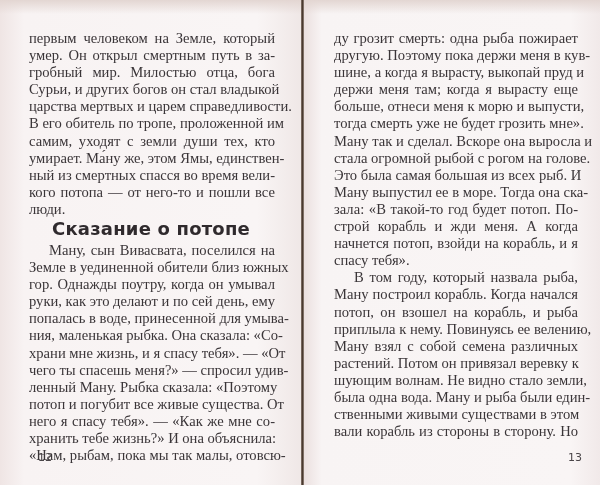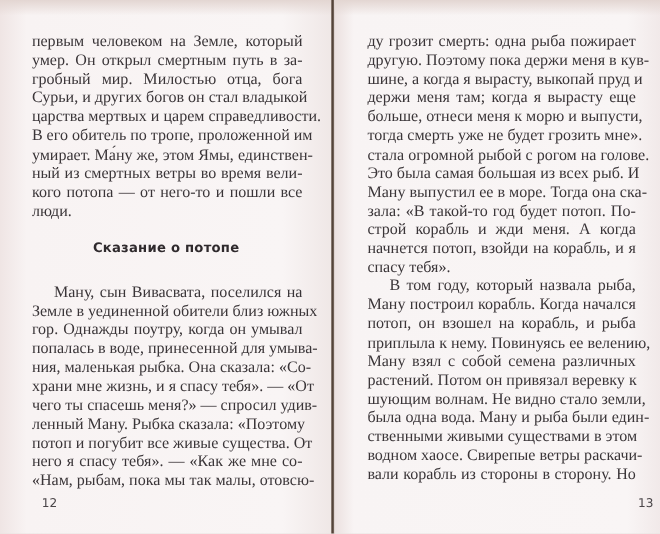--- a/index.html
+++ b/index.html
@@ -25,93 +25,96 @@
     text-align: justify; text-align-last: justify;
   }
   .text .ln { display: block; white-space: nowrap; text-align: justify; text-align-last: justify; }
   .text .ln.last { text-align-last: left; }
   .text .ln.indent { padding-left: 20px; }
   .left .text { left: 29px; width: 246px; }
   .right .text { left: 30px; width: 244px; }
   .heading {
     position: absolute; left: 0; width: 302px; text-align: center;
     font-family: "DejaVu Sans", "Liberation Sans", sans-serif;
-    font-weight: bold; font-size: 12px; color: #2f2a2d; letter-spacing: 0.2px;
+    font-weight: bold; font-size: 18px; color: #2f2a2d; letter-spacing: 0.2px;
   }
   .pagenum {
     position: absolute; font-family: "DejaVu Sans", "Liberation Sans", sans-serif;
     font-size: 11px; color: #4a4548;
   }
 </style>
 </head>
 <body>
 
 <div class="spread">
 
   <div class="page left">
     <div class="topshade" style="left:0;width:302px"></div>
     <div class="text" style="top:30px">
       <span class="ln">первым человеком на Земле, который</span>
       <span class="ln">умер. Он открыл смертным путь в за-</span>
       <span class="ln">гробный мир. Милостью отца, бога</span>
       <span class="ln">Сурьи, и других богов он стал владыкой</span>
       <span class="ln">царства мертвых и царем справедливости.</span>
       <span class="ln">В его обитель по тропе, проложенной им</span>
+      <span class="ln">самим, уходят с земли души тех, кто</span>
       <span class="ln">умирает. Ма́ну же, этом Ямы, единствен-</span>
-      <span class="ln">ный из смертных ветры во время вели-</span>
+      <span class="ln">ный из смертных спасся во время вели-</span>
       <span class="ln">кого потопа — от него-то и пошли все</span>
       <span class="ln last">люди.</span>
     </div>
 
     <div class="heading" style="top:218px">Сказание о потопе</div>
 
-    <div class="text" style="top:258px">
+    <div class="text" style="top:242px">
       <span class="ln indent">Ману, сын Вивасвата, поселился на</span>
       <span class="ln">Земле в уединенной обители близ южных</span>
       <span class="ln">гор. Однажды поутру, когда он умывал</span>
+      <span class="ln">руки, как это делают и по сей день, ему</span>
       <span class="ln">попалась в воде, принесенной для умыва-</span>
       <span class="ln">ния, маленькая рыбка. Она сказала: «Со-</span>
       <span class="ln">храни мне жизнь, и я спасу тебя». — «От</span>
       <span class="ln">чего ты спасешь меня?» — спросил удив-</span>
       <span class="ln">ленный Ману. Рыбка сказала: «Поэтому</span>
       <span class="ln">потоп и погубит все живые существа. От</span>
       <span class="ln">него я спасу тебя». — «Как же мне со-</span>
+      <span class="ln">хранить тебе жизнь?» И она объяснила:</span>
       <span class="ln">«Нам, рыбам, пока мы так малы, отовсю-</span>
     </div>
 
     <div class="pagenum" style="left:38px;top:451px">12</div>
   </div>
 
   <div class="gutter"></div>
 
   <div class="page right">
     <div class="topshade" style="left:0;width:296px"></div>
     <div class="text" style="top:30px">
       <span class="ln">ду грозит смерть: одна рыба пожирает</span>
       <span class="ln">другую. Поэтому пока держи меня в кув-</span>
       <span class="ln">шине, а когда я вырасту, выкопай пруд и</span>
       <span class="ln">держи меня там; когда я вырасту еще</span>
       <span class="ln">больше, отнеси меня к морю и выпусти,</span>
       <span class="ln">тогда смерть уже не будет грозить мне».</span>
+      <span class="ln">Ману так и сделал. Вскоре она выросла и</span>
       <span class="ln">стала огромной рыбой с рогом на голове.</span>
       <span class="ln">Это была самая большая из всех рыб. И</span>
       <span class="ln">Ману выпустил ее в море. Тогда она ска-</span>
       <span class="ln">зала: «В такой-то год будет потоп. По-</span>
       <span class="ln">строй корабль и жди меня. А когда</span>
       <span class="ln">начнется потоп, взойди на корабль, и я</span>
       <span class="ln last">спасу тебя».</span>
       <span class="ln indent">В том году, который назвала рыба,</span>
       <span class="ln">Ману построил корабль. Когда начался</span>
       <span class="ln">потоп, он взошел на корабль, и рыба</span>
       <span class="ln">приплыла к нему. Повинуясь ее велению,</span>
       <span class="ln">Ману взял с собой семена различных</span>
       <span class="ln">растений. Потом он привязал веревку к</span>
       <span class="ln">шующим волнам. Не видно стало земли,</span>
       <span class="ln">была одна вода. Ману и рыба были един-</span>
       <span class="ln">ственными живыми существами в этом</span>
-      <span class="ln">водном хаосе. Свирепые ветры раскачи-</span>
       <span class="ln">вали корабль из стороны в сторону. Но</span>
     </div>
 
-    <div class="pagenum" style="left:276px;top:451px">13</div>
+    <div class="pagenum" style="left:264px;top:451px">13</div>
   </div>
 
 </div>
 
 </body></html>

